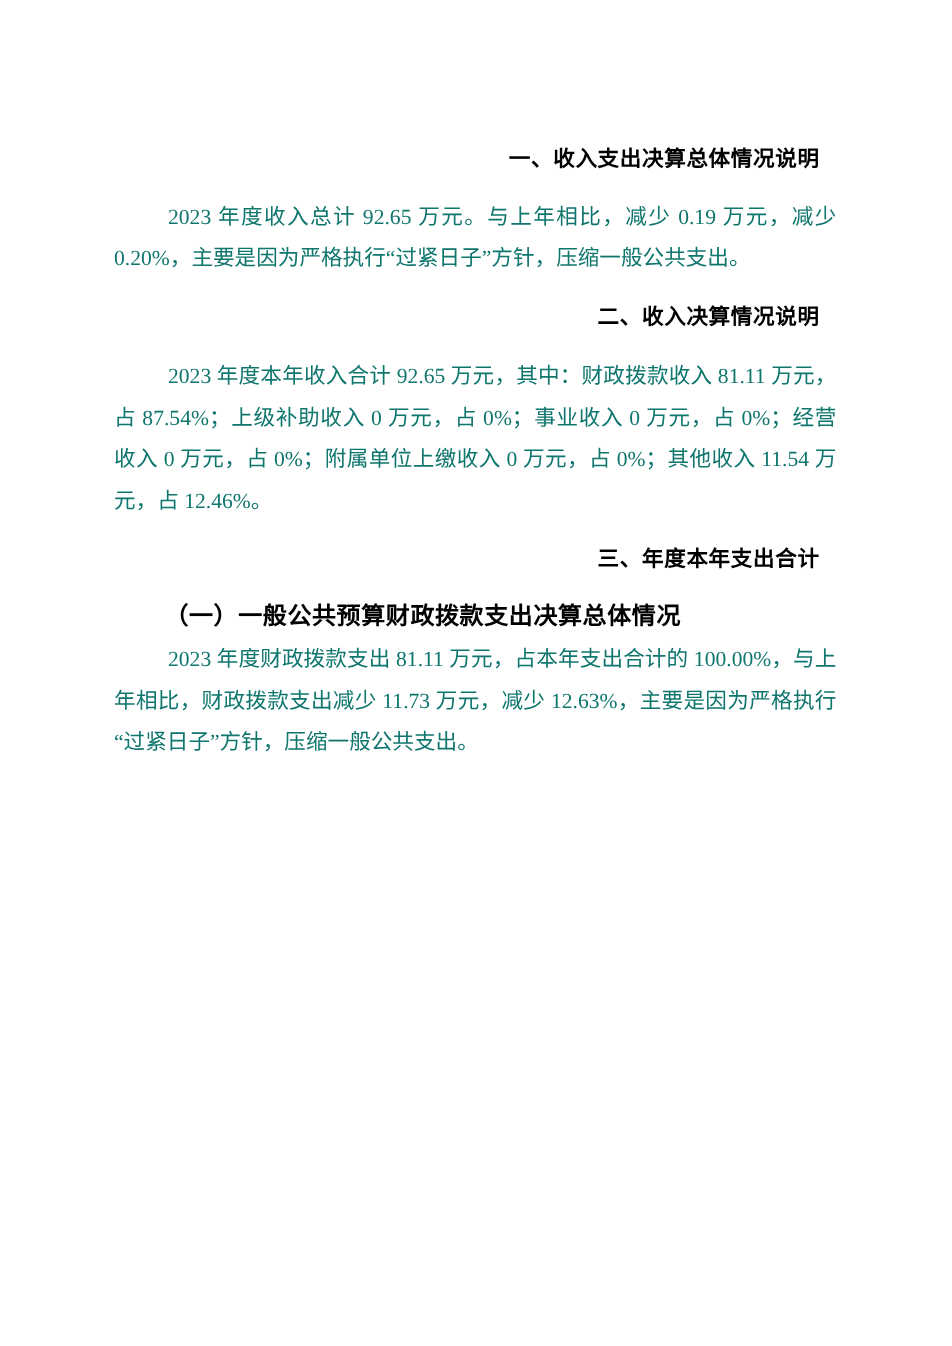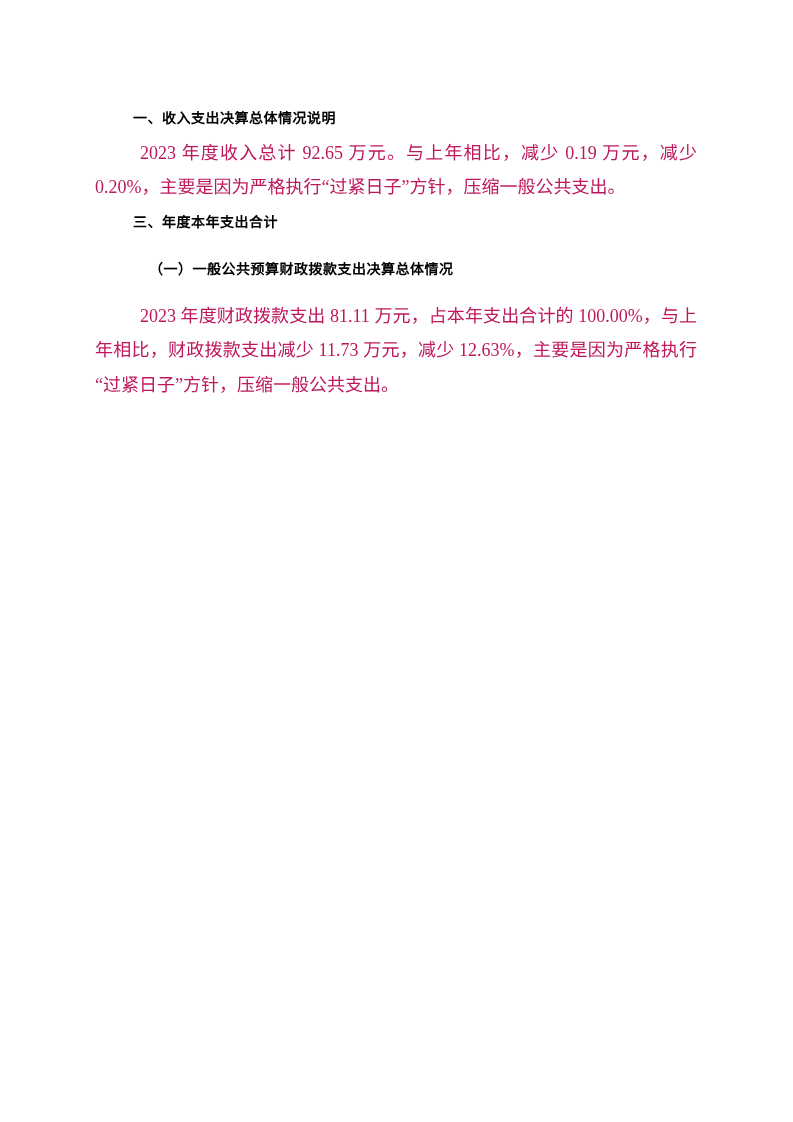--- a/index.html
+++ b/index.html
@@ -21,55 +21,60 @@
     top: 101px;
     width: 602px;
   }
   .content p {
     margin: 0;
     font-family: "Liberation Serif", "DejaVu Serif", serif;
     font-size: 18px;
     line-height: 34.7px;
     text-indent: 45px;
     text-align: justify;
-    color: #be185d;
+    color: #0f766e;
   }
   .content h2 {
-    margin: 0;
+    margin: 14px;
     font-family: "Liberation Sans", "DejaVu Sans", sans-serif;
     font-weight: 700;
-    font-size: 14px;
+    font-size: 18px;
     line-height: 34.7px;
     text-indent: 38px;
     letter-spacing: 0.5px;
     color: #000000;
+    text-align: right;
   }
   .content h3 {
-    margin: 12px;
+    margin: 0;
     font-family: "Liberation Sans", "DejaVu Sans", sans-serif;
     font-weight: 700;
-    font-size: 14px;
+    font-size: 20px;
     line-height: 34.7px;
     text-indent: 42px;
     letter-spacing: 0.5px;
     color: #000000;
   }
   section { margin: 0; padding: 0; }
 </style>
 </head>
 <body>
 
 <div class="page">
   <div class="content">
 
     <section>
       <h2>一、收入支出决算总体情况说明</h2>
       <p>2023 年度收入总计 92.65 万元。与上年相比，减少 0.19 万元，减少 0.20%，主要是因为严格执行“过紧日子”方针，压缩一般公共支出。</p>
     </section>
 
+    <section>
+      <h2>二、收入决算情况说明</h2>
+      <p>2023 年度本年收入合计 92.65 万元，其中：财政拨款收入 81.11 万元，占 87.54%；上级补助收入 0 万元，占 0%；事业收入 0 万元，占 0%；经营收入 0 万元，占 0%；附属单位上缴收入 0 万元，占 0%；其他收入 11.54 万元，占 12.46%。</p>
+    </section>
 
     <section>
       <h2>三、年度本年支出合计</h2>
     </section>
 
 
     <section>
       <h3>（一）一般公共预算财政拨款支出决算总体情况</h3>
       <p>2023 年度财政拨款支出 81.11 万元，占本年支出合计的 100.00%，与上年相比，财政拨款支出减少 11.73 万元，减少 12.63%，主要是因为严格执行“过紧日子”方针，压缩一般公共支出。</p>
     </section>

